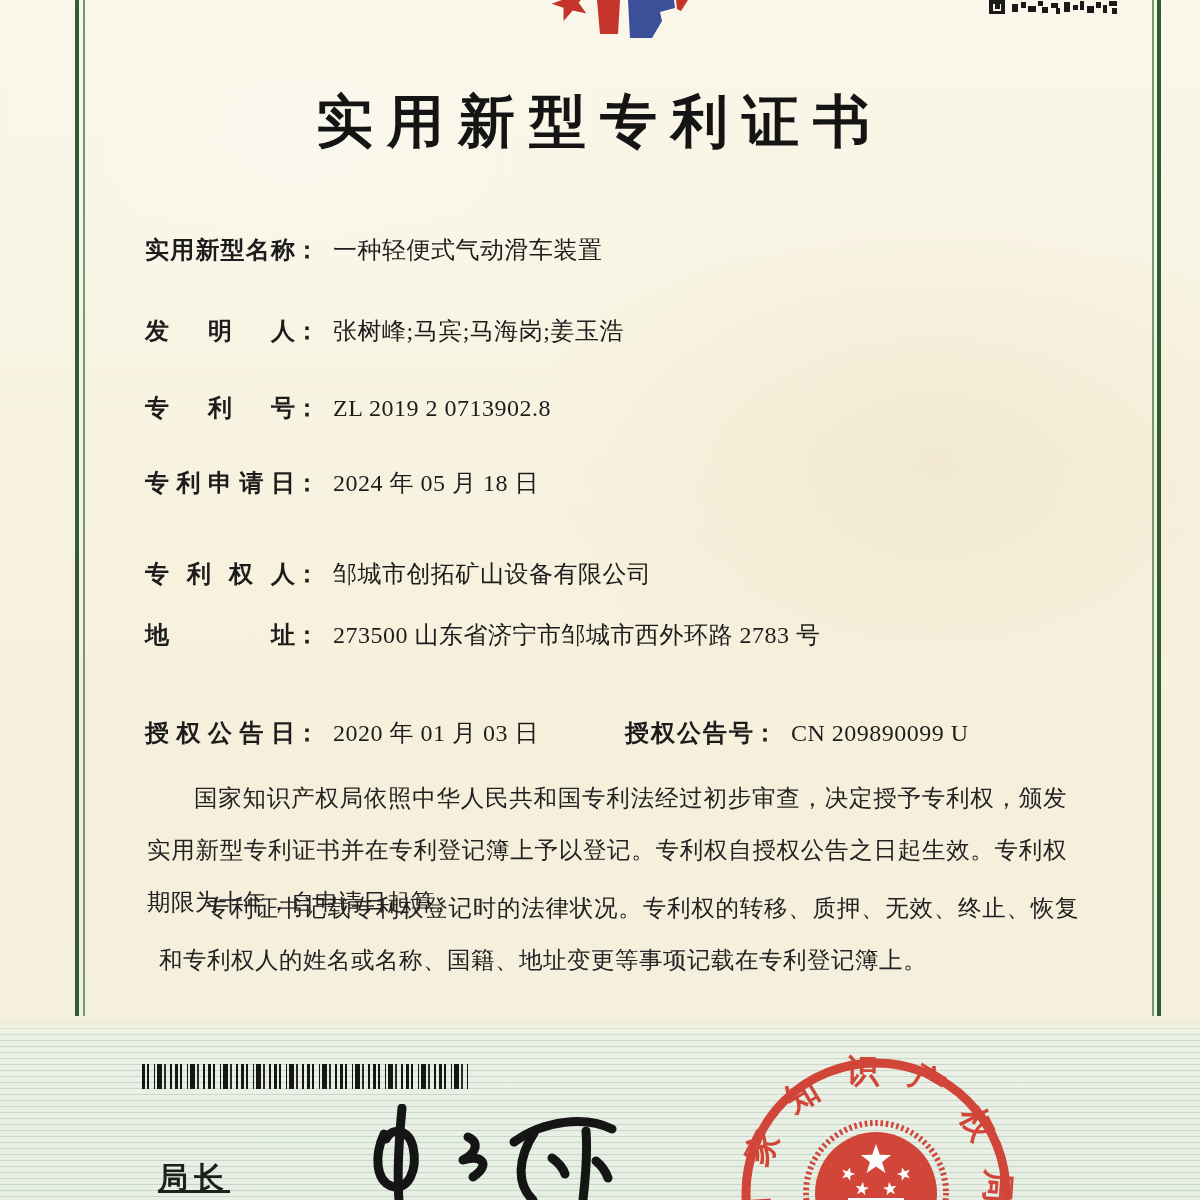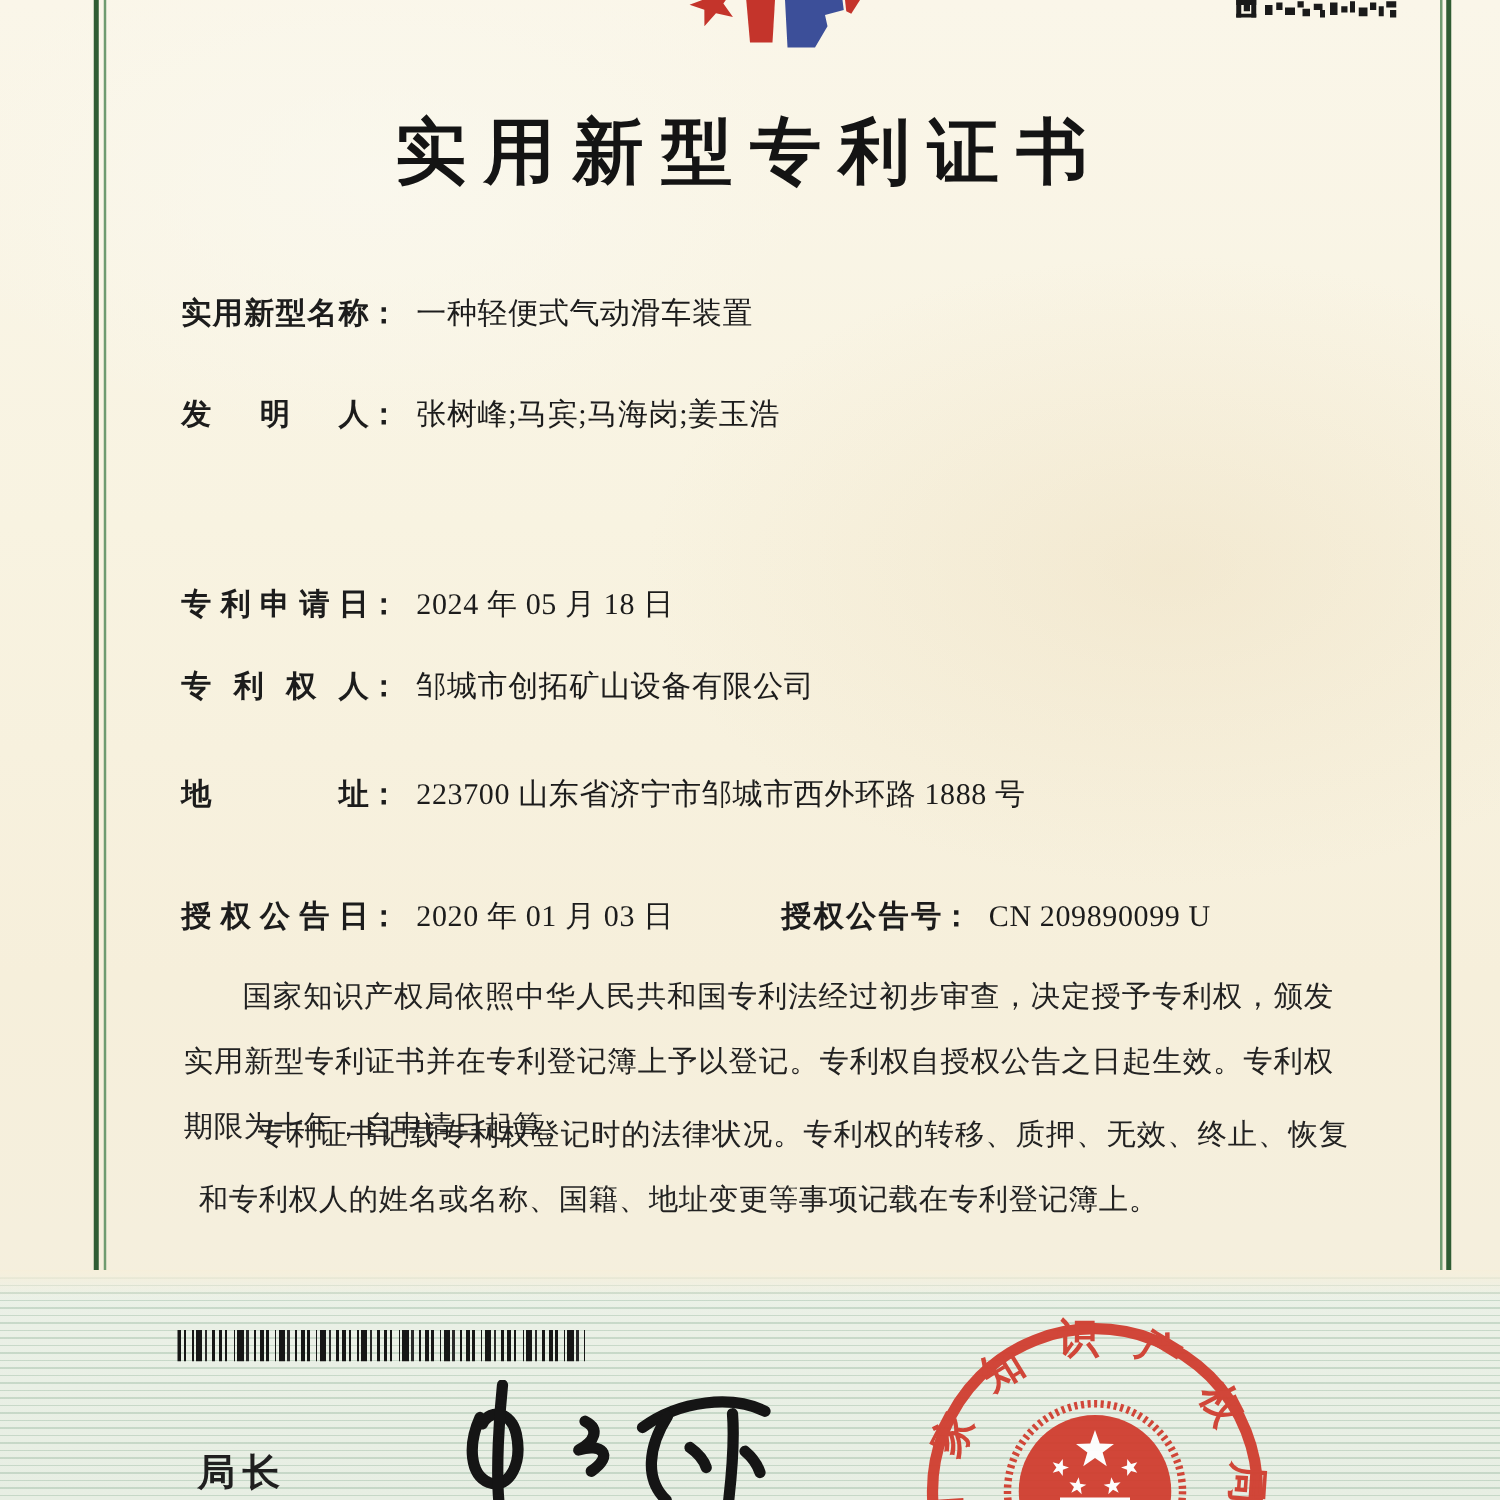--- a/index.html
+++ b/index.html
@@ -58,21 +58,21 @@
       repeating-linear-gradient(90deg,
         #161616 0 3px, rgba(0,0,0,0) 3px 5px,
         #161616 5px 7px, rgba(0,0,0,0) 7px 12px,
         #161616 12px 13px, rgba(0,0,0,0) 13px 15px,
         #161616 15px 20px, rgba(0,0,0,0) 20px 22px,
         #2a2a2a 22px 24px, rgba(0,0,0,0) 24px 28px,
         #161616 28px 30px, rgba(0,0,0,0) 30px 33px);
   }
   .director{
     position:absolute;left:158px;top:1158px;font-size:30px;letter-spacing:6px;
-    font-family:"Liberation Sans", sans-serif;color:#1f1f1f;font-weight:600;
+    font-family:"Liberation Sans", sans-serif;color:#1f1f1f;font-weight:600;text-decoration:underline;
   }
   .signature{position:absolute;left:346px;top:1104px;width:330px;height:96px;}
   .seal{position:absolute;left:736px;top:1052px;width:284px;height:148px;opacity:.93;}
 </style>
 </head>
 <body>
 
 <div id="page">
 
   <div class="border-v bl-thick"></div>
@@ -113,28 +113,31 @@
   </svg>
 
   <div class="title">实用新型专利证书</div>
 
   <div class="fieldrow" style="top:234px">
     <span class="flabel">实用新型名称</span><span class="fcolon">：</span><span class="fvalue">一种轻便式气动滑车装置</span>
   </div>
   <div class="fieldrow" style="top:315px">
     <span class="flabel">发明人</span><span class="fcolon">：</span><span class="fvalue">张树峰;马宾;马海岗;姜玉浩</span>
   </div>
+  <div class="fieldrow" style="top:392px">
+    <span class="flabel">专利号</span><span class="fcolon">：</span><span class="fvalue">ZL 2019 2 0713902.8</span>
+  </div>
   <div class="fieldrow" style="top:467px">
     <span class="flabel">专利申请日</span><span class="fcolon">：</span><span class="fvalue">2024 年 05 月 18 日</span>
   </div>
-  <div class="fieldrow" style="top:533px">
+  <div class="fieldrow" style="top:558px">
     <span class="flabel">专利权人</span><span class="fcolon">：</span><span class="fvalue">邹城市创拓矿山设备有限公司</span>
   </div>
   <div class="fieldrow" style="top:619px">
-    <span class="flabel">地址</span><span class="fcolon">：</span><span class="fvalue">223700 山东省济宁市邹城市西外环路 1888 号</span>
+    <span class="flabel">地址</span><span class="fcolon">：</span><span class="fvalue">273500 山东省济宁市邹城市西外环路 2783 号</span>
   </div>
   <div class="fieldrow" style="top:717px">
     <span class="flabel">授权公告日</span><span class="fcolon">：</span><span class="fvalue">2020 年 01 月 03 日</span>
     <span class="pair2">
       <span class="flabel">授权公告号</span><span class="fcolon">：</span><span class="fvalue">CN 209890099 U</span>
     </span>
   </div>
 
   <p class="bodytext" id="para1">国家知识产权局依照中华人民共和国专利法经过初步审查，决定授予专利权，颁发实用新型专利证书并在专利登记簿上予以登记。专利权自授权公告之日起生效。专利权期限为十年，自申请日起算。</p>
   <p class="bodytext" id="para2">专利证书记载专利权登记时的法律状况。专利权的转移、质押、无效、终止、恢复和专利权人的姓名或名称、国籍、地址变更等事项记载在专利登记簿上。</p>

